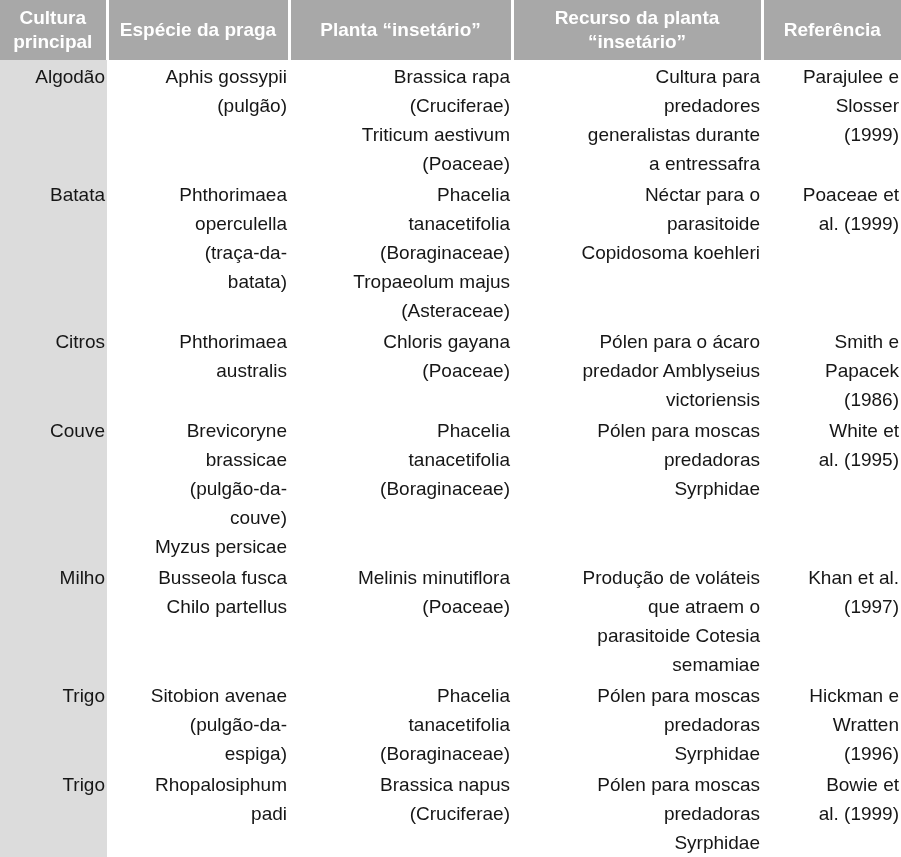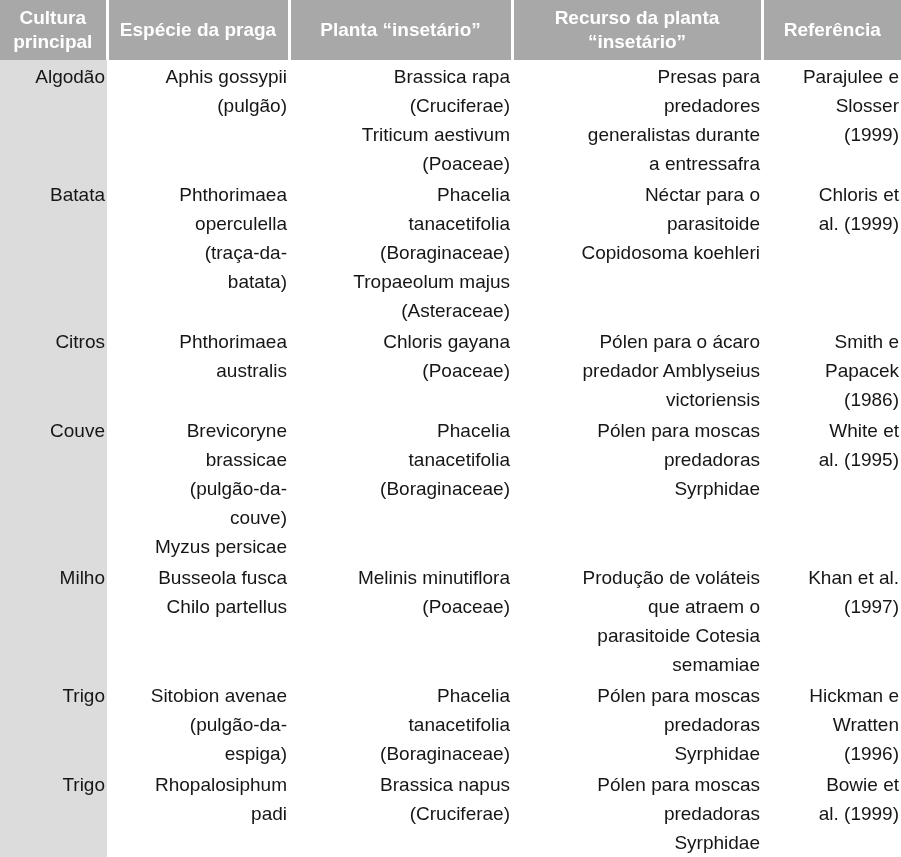--- a/index.html
+++ b/index.html
@@ -82,21 +82,21 @@
             <div class="cell-line"><span class="it">Aphis gossypii</span></div>
             <div class="cell-line"><span>(pulgão)</span></div>
           </td>
           <td class="col-planta">
             <div class="cell-line"><span class="it">Brassica rapa</span></div>
             <div class="cell-line"><span>(Cruciferae)</span></div>
             <div class="cell-line"><span class="it">Triticum aestivum</span></div>
             <div class="cell-line"><span>(Poaceae)</span></div>
           </td>
           <td class="col-recurso">
-            <div class="cell-line"><span>Presas para</span></div>
+            <div class="cell-line"><span>Cultura para</span></div>
             <div class="cell-line"><span>predadores</span></div>
             <div class="cell-line"><span>generalistas durante</span></div>
             <div class="cell-line"><span>a entressafra</span></div>
           </td>
           <td class="col-referencia">
             <div class="cell-line"><span>Parajulee e</span></div>
             <div class="cell-line"><span>Slosser</span></div>
             <div class="cell-line"><span>(1999)</span></div>
           </td>
         </tr>
@@ -114,21 +114,21 @@
             <div class="cell-line"><span>(Boraginaceae)</span></div>
             <div class="cell-line"><span class="it">Tropaeolum majus</span></div>
             <div class="cell-line"><span>(Asteraceae)</span></div>
           </td>
           <td class="col-recurso">
             <div class="cell-line"><span>Néctar para o</span></div>
             <div class="cell-line"><span>parasitoide</span></div>
             <div class="cell-line"><span class="it">Copidosoma koehleri</span></div>
           </td>
           <td class="col-referencia">
-            <div class="cell-line"><span>Chloris et</span></div>
+            <div class="cell-line"><span>Poaceae et</span></div>
             <div class="cell-line"><span>al. (1999)</span></div>
           </td>
         </tr>
         <tr>
           <td class="col-cultura">Citros</td>
           <td class="col-praga">
             <div class="cell-line"><span class="it">Phthorimaea</span></div>
             <div class="cell-line"><span class="it">australis</span></div>
           </td>
           <td class="col-planta">

